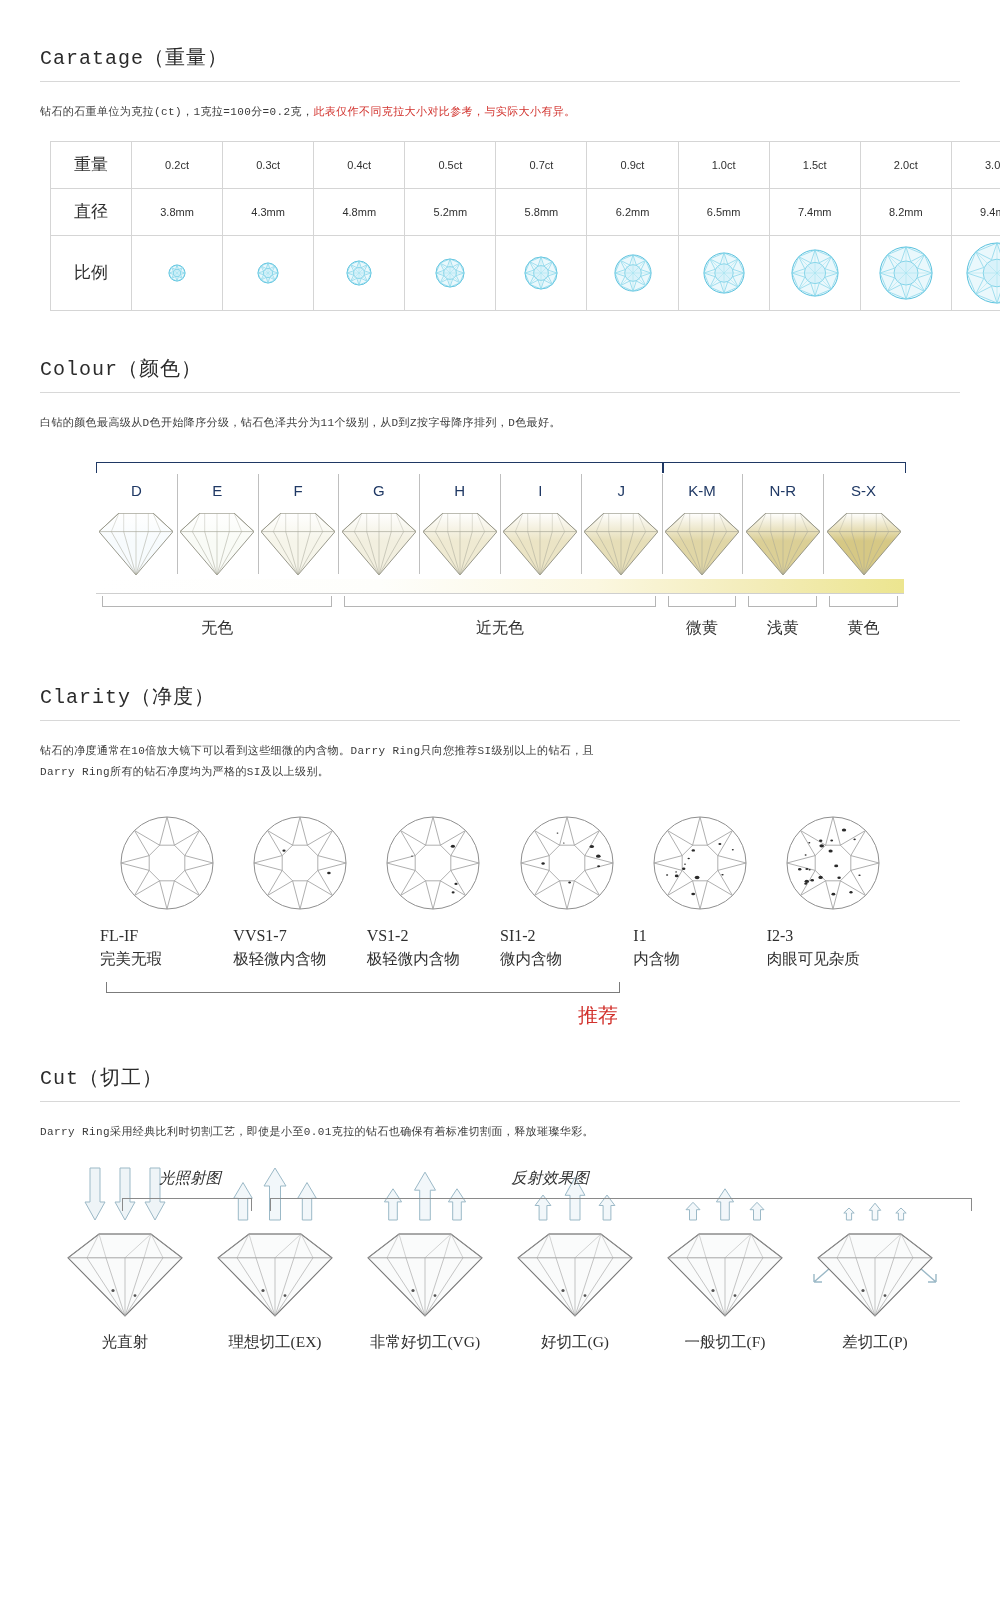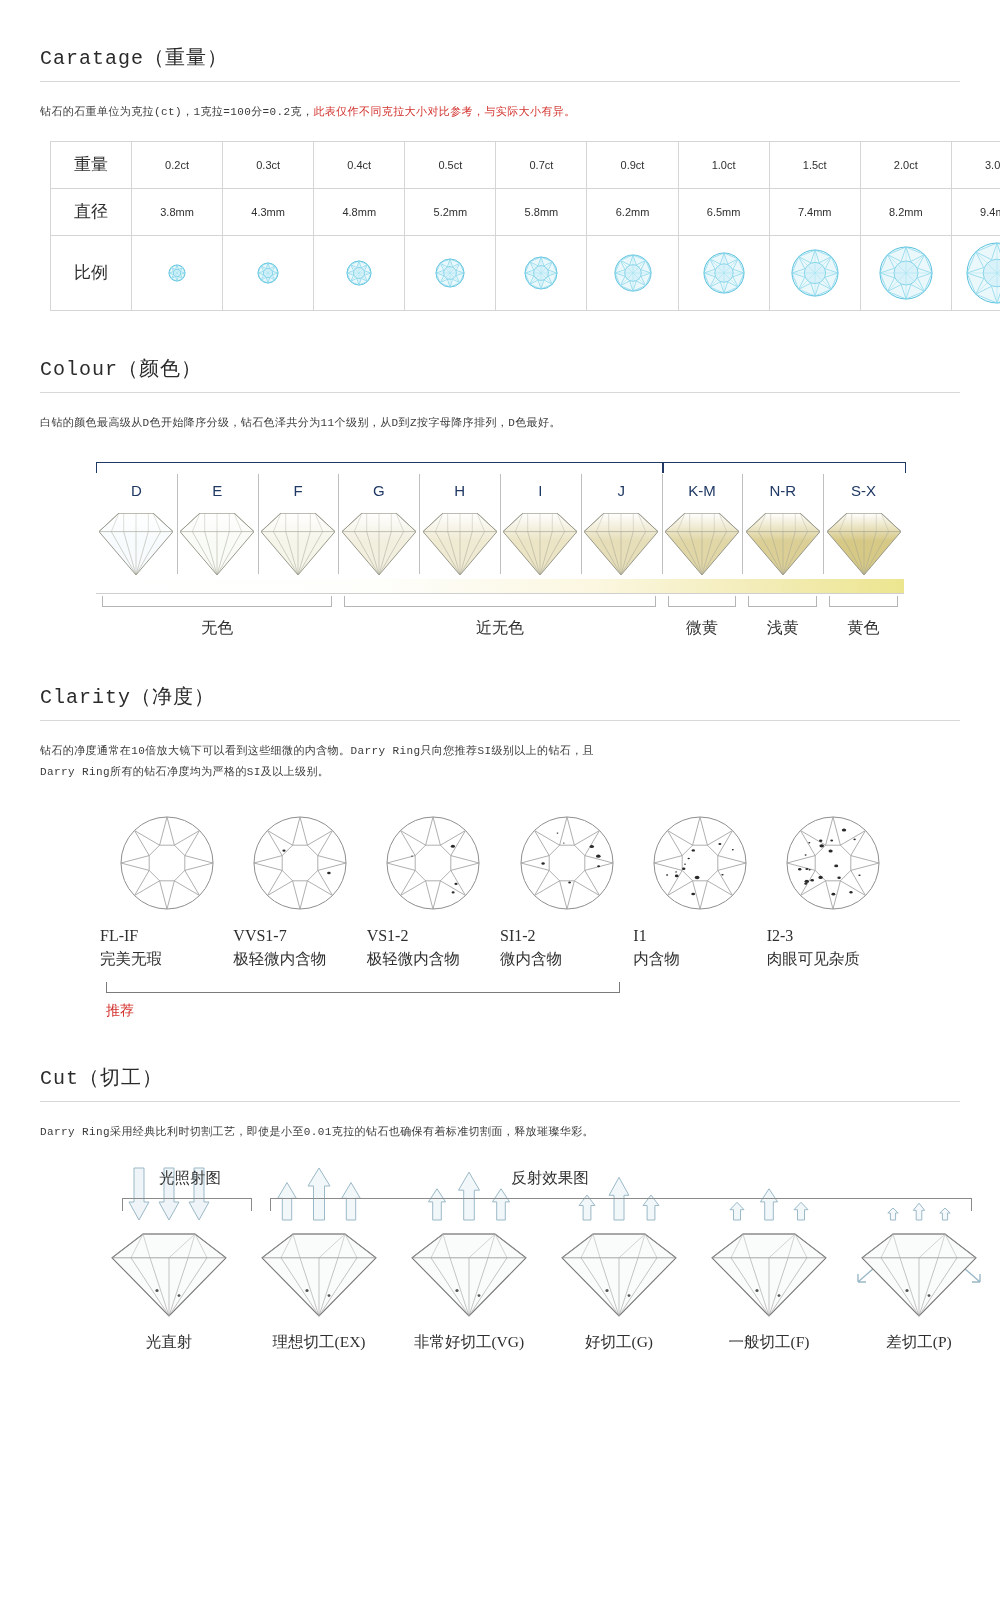--- a/index.html
+++ b/index.html
@@ -191,48 +191,49 @@
     top: 6px;
     height: 10px;
     border: 1px solid #7b7b7b;
     border-top: none;
   }
   .recommend-text {
     position: absolute;
     top: 26px;
     left: 6px;
     width: 512px;
-    text-align: left;
+    text-align: right;
     color: #d2322d;
     font-family: "Liberation Serif", serif;
-    font-size: 14px;
+    font-size: 20px;
   }
 
   
   .cut-legend {
     position: relative;
     height: 74px;
     margin: 26px 60px 0 60px;
+    font-style: italic;
   }
   .legend-label {
     position: absolute;
     font-family: "Liberation Serif", serif;
     font-size: 15.5px;
     color: #2f2f2f;
     text-align: center;
   }
   .legend-bracket {
     position: absolute;
     border: 1px solid #8a8a8a;
     border-bottom: none;
     height: 12px;
   }
   .cut-row {
     display: flex;
-    justify-content: flex-start;
+    justify-content: center;
     padding: 0 54px;
     margin-top: 4px;
   }
   .cut-item {
     width: 150px;
     text-align: center;
   }
   .cut-label {
     font-family: "Liberation Serif", serif;
     font-size: 15.5px;

